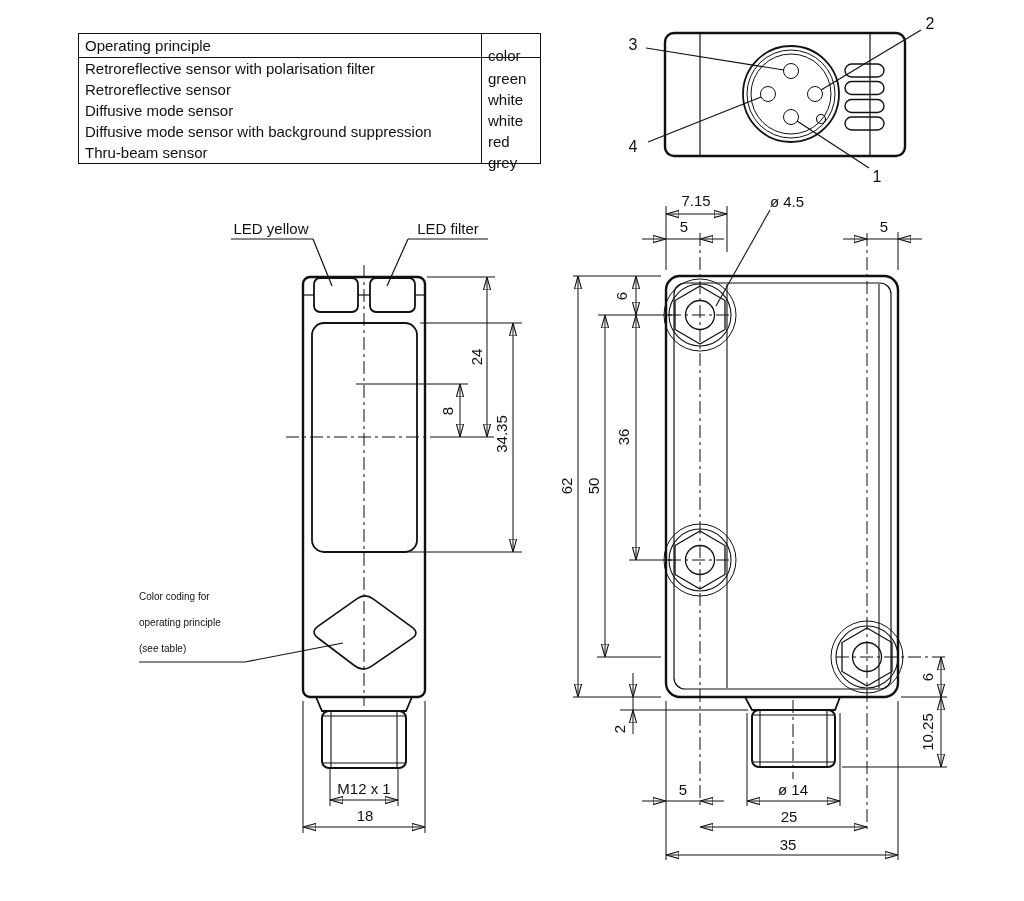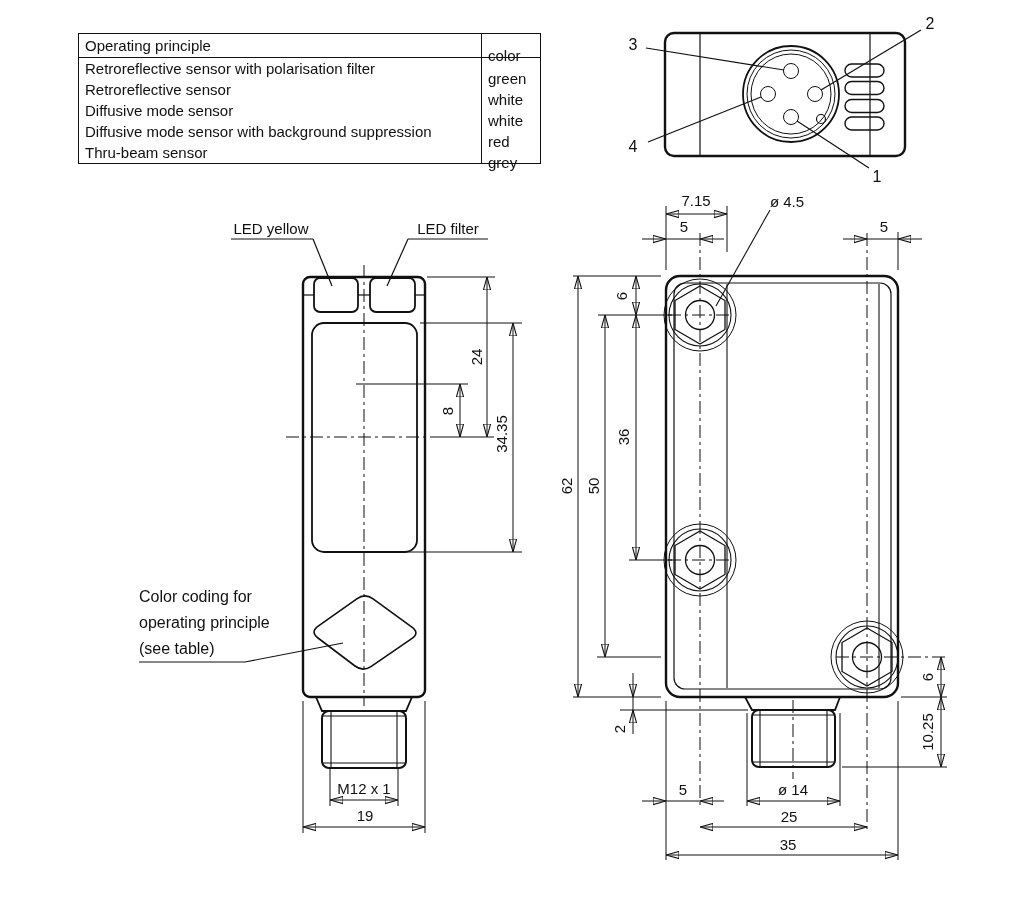--- a/index.html
+++ b/index.html
@@ -6,21 +6,21 @@
   .stage{position:relative;width:1024px;height:901px;background:#ffffff;overflow:hidden;
          font-family:"Liberation Sans",sans-serif;color:#111;}
   svg{position:absolute;left:0;top:0;}
   svg line, svg rect, svg circle, svg path, svg polygon{stroke:#111;fill:none;}
   .thin{stroke-width:1;}
   .dd{stroke-width:1;stroke-dasharray:13 4 3 4;}
   .lbl{position:absolute;transform:translate(-50%,-50%);font-size:15px;white-space:nowrap;
        line-height:15px;}
   .rot{transform:translate(-50%,-50%) rotate(-90deg);}
   .pin{font-size:16px;}
-  .noteblock{position:absolute;left:139px;top:584px;font-size:16px;line-height:26px;
+  .noteblock{position:absolute;left:139px;top:584px;font-size:10px;line-height:26px;
              white-space:pre-line;}
   
   .tbl{position:absolute;left:78px;top:33px;width:461px;border:1.6px solid #111;
        font-size:15px;background:#fff;}
   .tr{display:flex;height:21px;}
   .tr.head{height:23px;border-bottom:1.6px solid #111;}
   .td1{width:396px;padding-left:6px;border-right:1.6px solid #111;display:flex;align-items:center;}
   .td2{flex:1;padding-left:6px;display:flex;align-items:center;margin-top:20px;}
 </style>
 </head>
@@ -227,21 +227,21 @@
 
 <div class="lbl" style="left:271px;top:228px">LED yellow</div>
 <div class="lbl" style="left:448px;top:228px">LED filter</div>
 <div class="noteblock">Color coding for
 operating principle
 (see table)</div>
 <div class="lbl rot" style="left:476px;top:357px">24</div>
 <div class="lbl rot" style="left:447px;top:411px">8</div>
 <div class="lbl rot" style="left:501px;top:434px">34.35</div>
 <div class="lbl" style="left:364px;top:788px">M12 x 1</div>
-<div class="lbl" style="left:365px;top:815px">19</div>
+<div class="lbl" style="left:365px;top:815px">18</div>
 
 <div class="lbl" style="left:696px;top:200px">7.15</div>
 <div class="lbl" style="left:787px;top:201px">ø 4.5</div>
 <div class="lbl" style="left:684px;top:226px">5</div>
 <div class="lbl" style="left:884px;top:226px">5</div>
 <div class="lbl rot" style="left:621px;top:296px">6</div>
 <div class="lbl rot" style="left:623px;top:437px">36</div>
 <div class="lbl rot" style="left:593px;top:486px">50</div>
 <div class="lbl rot" style="left:566px;top:486px">62</div>
 <div class="lbl rot" style="left:619px;top:729px">2</div>

